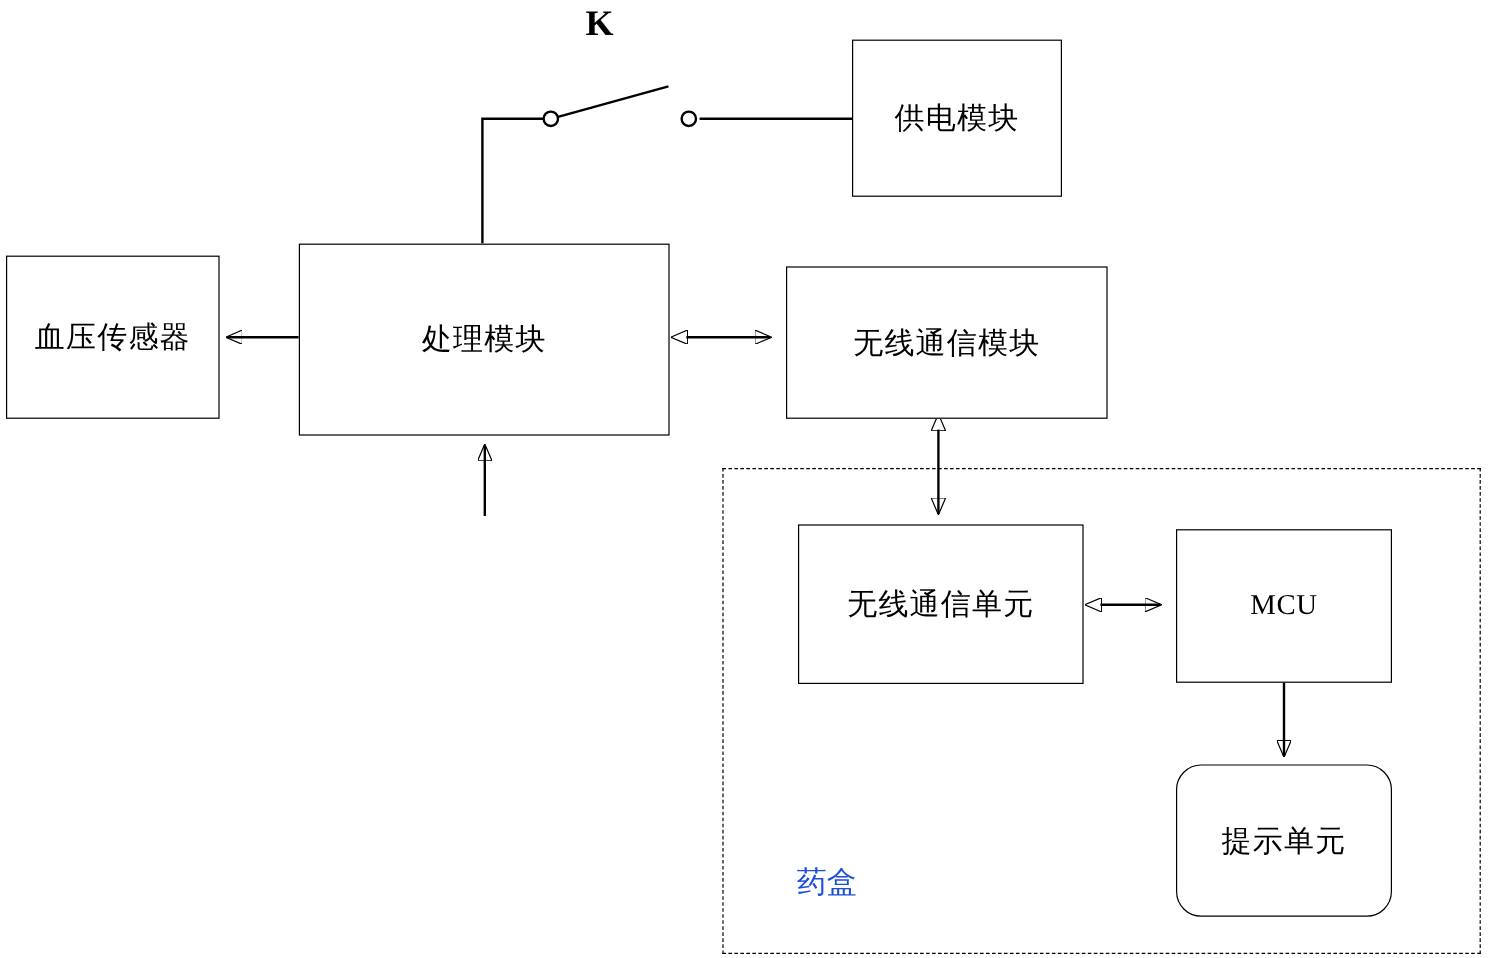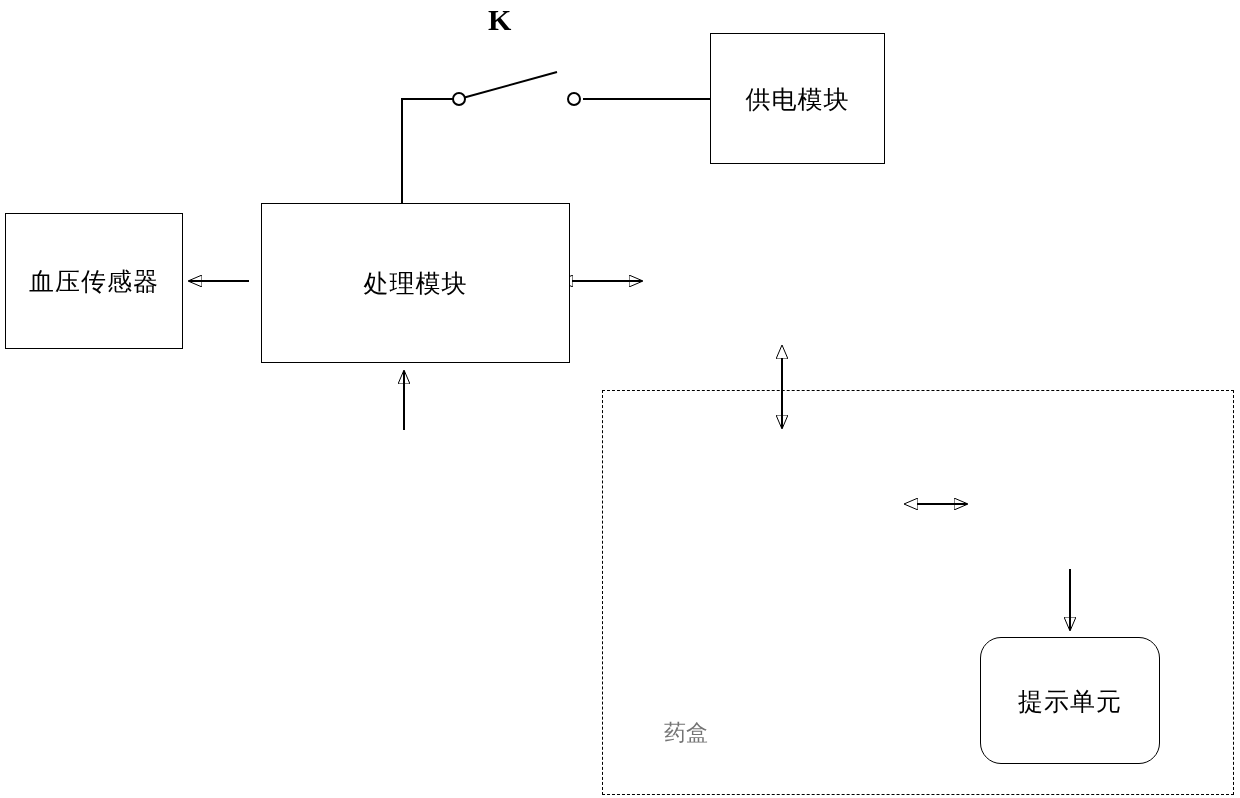--- a/index.html
+++ b/index.html
@@ -41,22 +41,22 @@
     letter-spacing: 0.5px;
   }
   .dashed-region {
     position: absolute;
     box-sizing: border-box;
     border: 1px dashed #000000;
     background: transparent;
   }
   .region-caption {
     position: absolute;
-    font-size: 22px;
-    color: #737373;
+    font-size: 25px;
+    color: #1d4ed8;
     white-space: nowrap;
   }
   .k-label {
     position: absolute;
     font-family: "Liberation Serif", serif;
     font-weight: bold;
     font-size: 30px;
     color: #000000;
   }
   svg.wires {
@@ -120,25 +120,34 @@
   <div class="k-label" style="left:488px; top:3px;">K</div>
 
   <div class="box" style="left:710px; top:33px; width:175px; height:131px;">
     <span class="box-label cn-label">供电模块</span>
   </div>
 
   <div class="box" style="left:5px; top:213px; width:178px; height:136px;">
     <span class="box-label cn-label">血压传感器</span>
   </div>
 
-  <div class="box" style="left:261px; top:203px; width:309px; height:160px;">
+  <div class="box" style="left:249px; top:203px; width:309px; height:160px;">
     <span class="box-label cn-label">处理模块</span>
   </div>
 
+  <div class="box" style="left:655px; top:222px; width:268px; height:127px;">
+    <span class="box-label cn-label">无线通信模块</span>
+  </div>
 
 
+  <div class="box" style="left:665px; top:437px; width:238px; height:133px;">
+    <span class="box-label cn-label">无线通信单元</span>
+  </div>
 
+  <div class="box" style="left:980px; top:441px; width:180px; height:128px;">
+    <span class="box-label mcu-label">MCU</span>
+  </div>
 
   <div class="box" style="left:980px; top:637px; width:180px; height:127px;border-radius:21px;">
     <span class="box-label cn-label">提示单元</span>
   </div>
 
 </div>
 
 </body></html>

